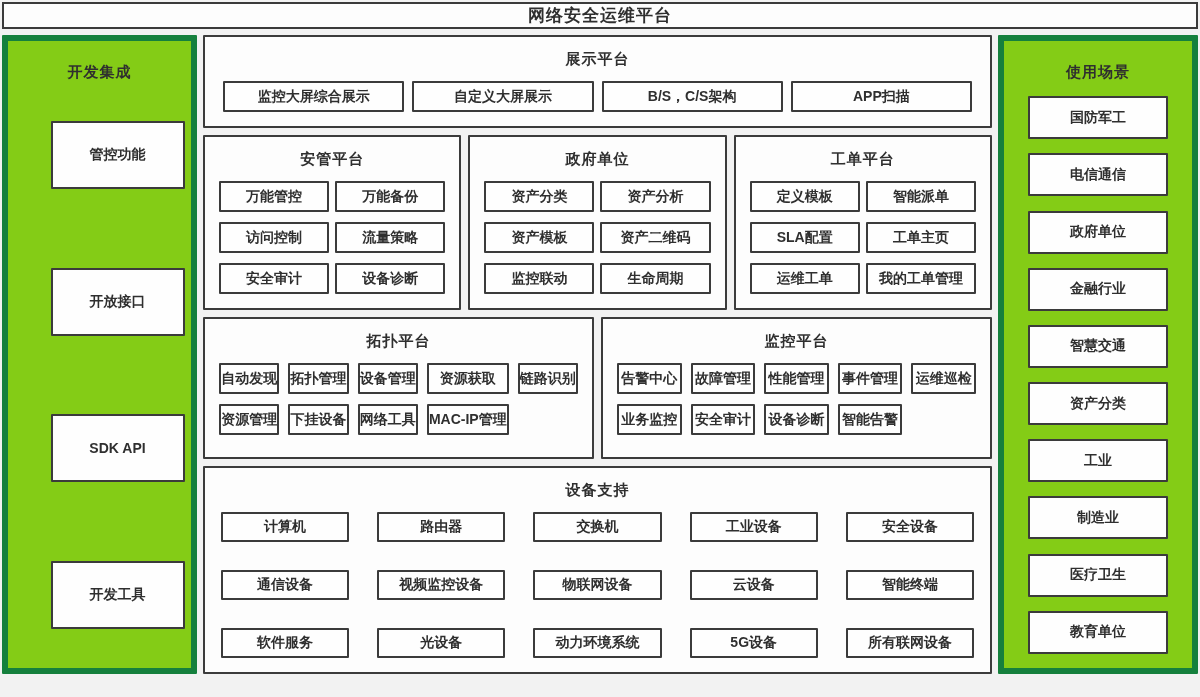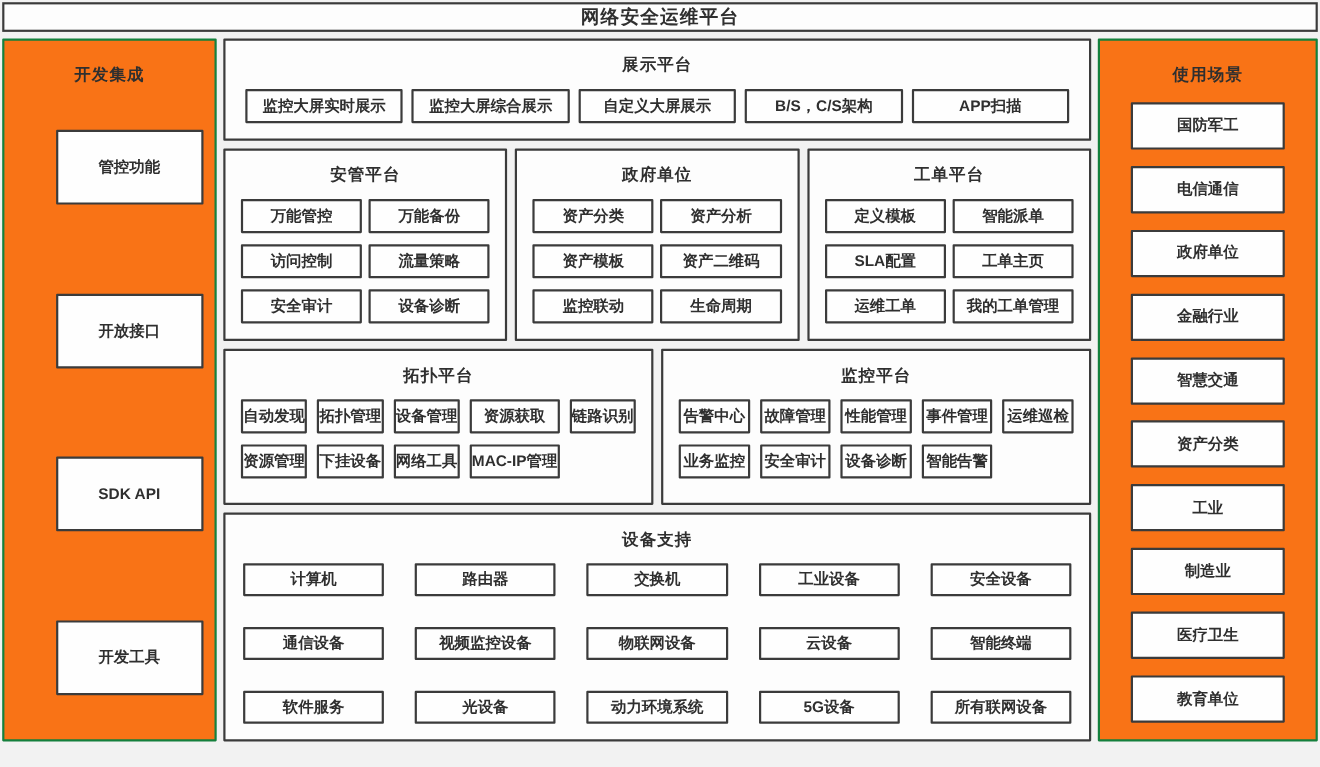--- a/index.html
+++ b/index.html
@@ -21,22 +21,22 @@
   }
 
   .body-row {
     display:flex;
     gap:6px;
     padding:0 2px 3px 2px;
     height:642px;
   }
 
   .col {
-    border:2px solid #15803d;
-    background:#f97316;
+    border:6px solid #15803d;
+    background:#84cc16;
     display:flex; flex-direction:column;
     border-radius:1px;
   }
   .col-left  { width:195px; }
   .col-right { width:200px; }
   .col-header {
     padding-top:22px;
     text-align:center;
     font-size:15px; font-weight:bold; letter-spacing:1px;
   }
@@ -127,21 +127,20 @@
           <div class="box">开发工具</div>
         </div>
     </aside>
 
     <main class="main">
 
       <section class="panel sec-display">
         <h2 class="sec-header">展示平台</h2>
         <div class="boxrow">
 
-        <div class="box">监控大屏实时展示</div>
             <div class="box">监控大屏综合展示</div>
             <div class="box">自定义大屏展示</div>
             <div class="box">B/S，C/S架构</div>
             <div class="box">APP扫描</div>
           </div>
       </section>
 
       <div class="main-row main-row-1">
 
         <section class="panel">

